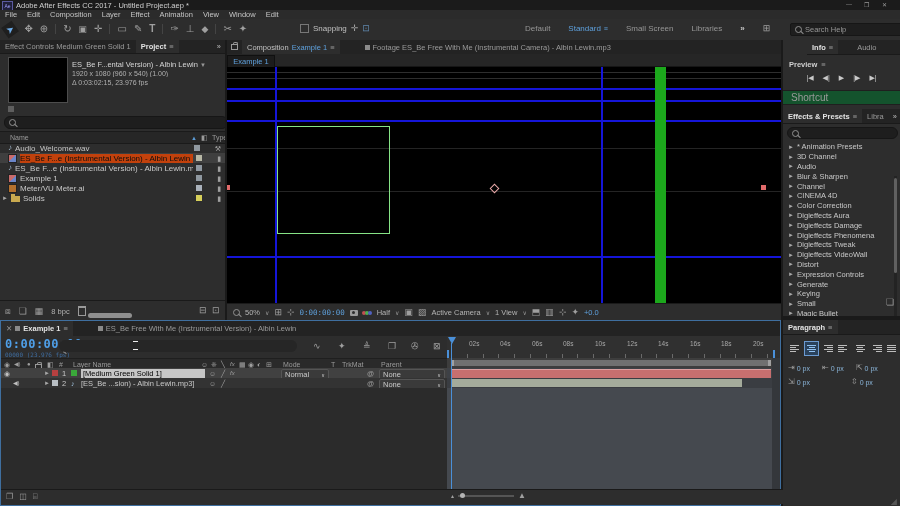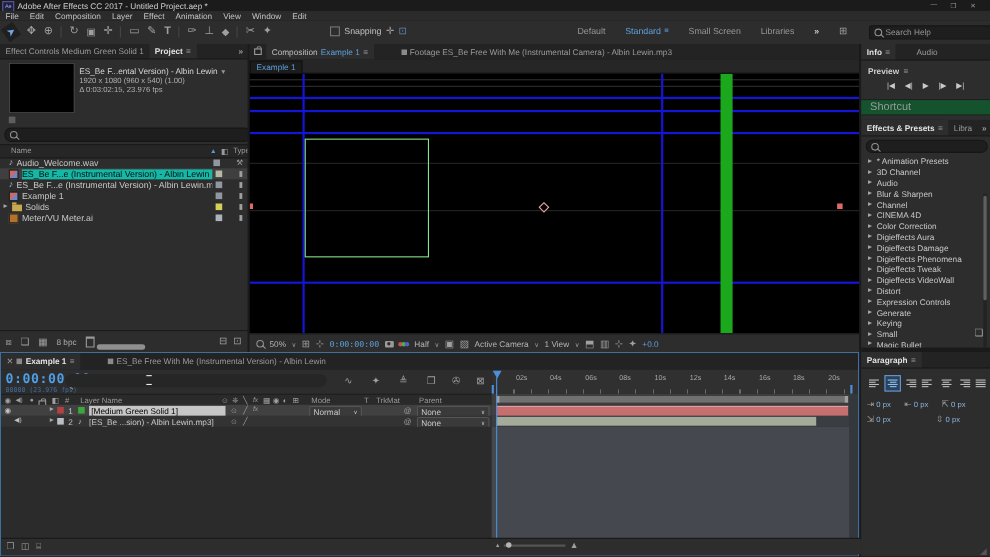--- a/index.html
+++ b/index.html
@@ -141,47 +141,47 @@
 
     <div class="abs" style="left:0;top:103px;width:225px;">
       <div class="prow">
         <span class="i" style="color:#9fb4c8;font-size:8px;">♪</span>
         <span class="nowrap" style="flex:1;">Audio_Welcome.wav</span>
         <span class="sq" style="background:#8f98a0;margin-right:12px;"></span>
         <span class="i" style="font-size:7px;margin-right:4px;">⚒</span>
       </div>
       <div class="prow" style="background:#3f3f3f;">
         <span class="compic"></span>
-        <span class="nowrap" style="flex:1;background:#14b8a6;color:#0d0d0d;padding:0 0;">ES_Be F...e (Instrumental Version) - Albin Lewin</span>
+        <span class="nowrap" style="flex:1;background:#c2410c;color:#0d0d0d;padding:0 0;">ES_Be F...e (Instrumental Version) - Albin Lewin</span>
         <span class="sq" style="background:#b8b8a6;margin-right:12px;"></span>
         <span class="i" style="font-size:7px;margin-right:4px;">▮</span>
       </div>
       <div class="prow">
         <span class="i" style="color:#9fb4c8;font-size:8px;">♪</span>
         <span class="nowrap" style="flex:1;">ES_Be F...e (Instrumental Version) - Albin Lewin.mp3</span>
         <span class="sq" style="background:#8f98a0;margin-right:12px;"></span>
         <span class="i" style="font-size:7px;margin-right:4px;">▮</span>
       </div>
       <div class="prow">
         <span class="compic"></span>
         <span class="nowrap" style="flex:1;">Example 1</span>
         <span class="sq" style="background:#8f98a0;margin-right:12px;"></span>
         <span class="i" style="font-size:7px;margin-right:4px;">▮</span>
       </div>
+      <div class="prow">
+        <span class="aiic"></span>
+        <span class="nowrap" style="flex:1;">Meter/VU Meter.ai</span>
+        <span class="sq" style="background:#aab2bc;margin-right:12px;"></span>
+        <span class="i" style="font-size:7px;margin-right:4px;">▮</span>
+      </div>
       <div class="prow" style="padding-left:2px;">
         <span style="font-size:6px;color:#a8a8a8;">►</span>
         <span class="fold"></span>
         <span class="nowrap" style="flex:1;">Solids</span>
         <span class="sq" style="background:#d6cf5a;margin-right:12px;"></span>
-        <span class="i" style="font-size:7px;margin-right:4px;">▮</span>
-      </div>
-      <div class="prow">
-        <span class="aiic"></span>
-        <span class="nowrap" style="flex:1;">Meter/VU Meter.ai</span>
-        <span class="sq" style="background:#aab2bc;margin-right:12px;"></span>
         <span class="i" style="font-size:7px;margin-right:4px;">▮</span>
       </div>
     </div>
 
     <div class="abs row" style="left:0;top:260px;width:225px;height:20px;background:#2d2d2d;border-top:1px solid #1a1a1a;gap:8px;padding-left:5px;">
       <span class="i">⧈</span>
       <span class="i">❏</span>
       <span class="i">▦</span>
       <span style="font-size:7.5px;color:#b0b0b0;">8 bpc</span>
       <span class="trash"></span>
@@ -255,21 +255,21 @@
       <span class="i">▥</span>
       <span class="i">⊹</span>
       <span class="i">✦</span>
       <span class="blue">+0.0</span>
     </div>
   </div>
 
   <div class="abs" style="left:781px;top:40px;width:2px;height:466px;background:#1a1a1a;"></div>
 
   <div class="abs" style="left:783px;top:40px;width:117px;height:466px;background:#2d2d2d;">
-    <div class="row tabbar" style="height:14px;font-size:7.5px;">
+    <div class="row tabbar" style="height:14px;font-size:7.5px;margin-left:24px;">
       <span class="tab-active">
           <b>Info</b>
           <span class="dim">≡</span>
         </span>
       <span class="tab-idle" style="margin-left:14px;">Audio</span>
     </div>
     <div class="row" style="height:12px;padding-left:6px;gap:4px;font-size:7.5px;color:#d0d0d0;margin-top:3px;">
       <b>Preview</b>
       <span class="dim">≡</span>
     </div>

